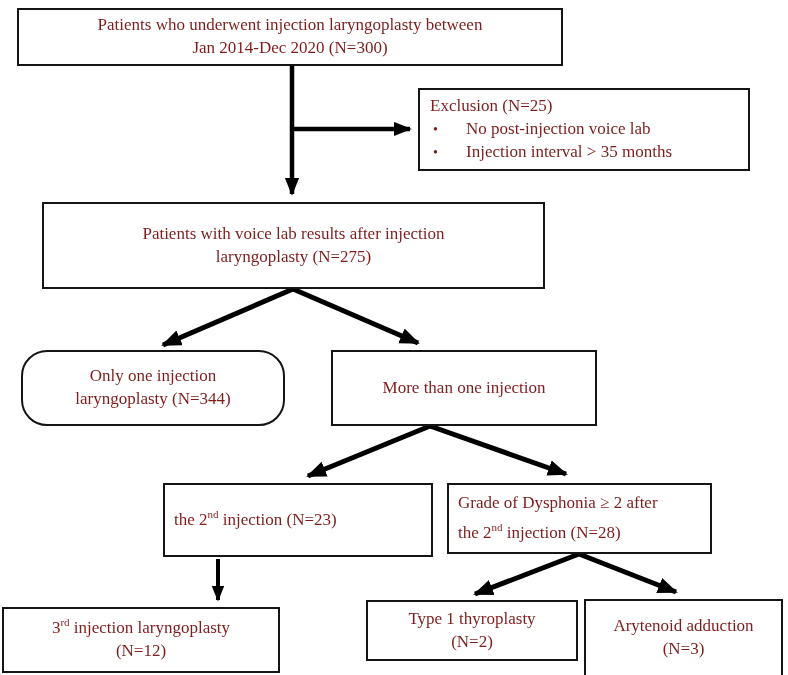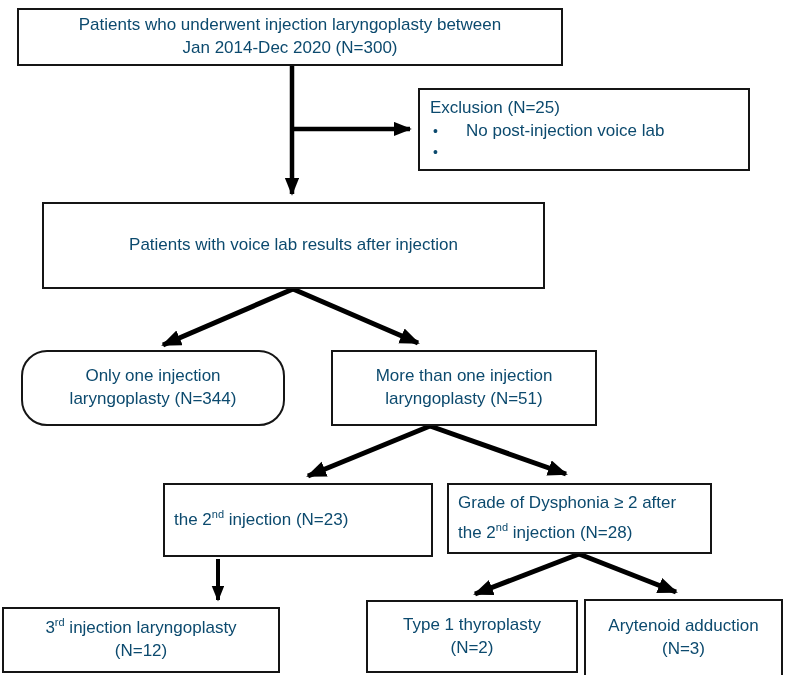--- a/index.html
+++ b/index.html
@@ -1,21 +1,21 @@
 <!DOCTYPE html>
 <html><head>
 <meta charset="utf-8">
 <style>
   html,body{margin:0;padding:0;background:#ffffff;}
   .canvas{
     position:relative;
     width:788px;height:675px;
     background:#ffffff;
-    font-family:Liberation Sans, sans-serif;
-    color:#0c4a6e;
+    font-family:Liberation Serif, serif;
+    color:#7f1d1d;
     overflow:hidden;
   }
   .arrow-layer{position:absolute;left:0;top:0;width:788px;height:675px;}
   .arrow-layer line{stroke:#000000;}
   .box{
     position:absolute;
     box-sizing:border-box;
     border:2.5px solid #151515;
     background:#ffffff;
     display:flex;
@@ -71,35 +71,36 @@
   </div>
 
   <div class="box left-align" style="left:418px;top:88px;width:332px;height:83px;">
     <span class="excl-title">Exclusion (N=25)</span>
     <div class="bullet-row">
       <span class="bullet-dot">•</span>
       <span>No post-injection voice lab</span>
     </div>
     <div class="bullet-row">
       <span class="bullet-dot">•</span>
+      <span>Injection interval &gt; 35 months</span>
     </div>
   </div>
 
   <div class="box" style="left:42px;top:202px;width:503px;height:87px;">
     <span>Patients with voice lab results after injection</span>
+    <span>laryngoplasty (N=275)</span>
   </div>
 
   <div class="box" style="left:21px;top:350px;width:264px;height:76px;border-radius:26px;">
     <span>Only one injection</span>
     <span>laryngoplasty (N=344)</span>
   </div>
 
   <div class="box" style="left:297px;top:350px;width:266px;height:76px;margin-left:34px;">
     <span>More than one injection</span>
-    <span>laryngoplasty (N=51)</span>
   </div>
 
   <div class="box left-align" style="left:163px;top:483px;width:270px;height:74px;">
     <span>
       <span>the 2</span><sup>nd</sup><span> injection (N=23)</span>
     </span>
   </div>
 
   <div class="box left-align" style="left:447px;top:483px;width:265px;height:71px;gap:7px;">
     <span>Grade of Dysphonia ≥ 2 after</span>
@@ -108,21 +109,21 @@
     </span>
   </div>
 
   <div class="box" style="left:2px;top:607px;width:278px;height:66px;">
     <span>
       <span>3</span><sup>rd</sup><span> injection laryngoplasty</span>
     </span>
     <span>(N=12)</span>
   </div>
 
-  <div class="box" style="left:366px;top:600px;width:212px;height:73px;">
+  <div class="box" style="left:366px;top:600px;width:212px;height:61px;">
     <span>Type 1 thyroplasty</span>
     <span>(N=2)</span>
   </div>
 
   <div class="box" style="left:584px;top:599px;width:199px;height:78px;">
     <span>Arytenoid adduction</span>
     <span>(N=3)</span>
   </div>
 
 </div>

